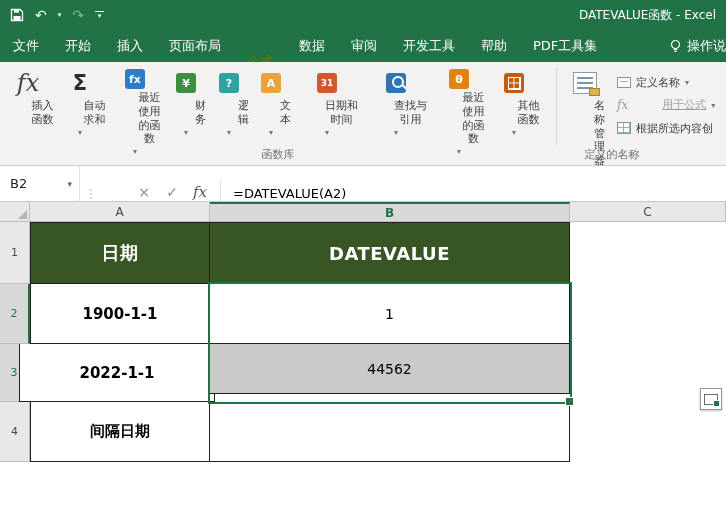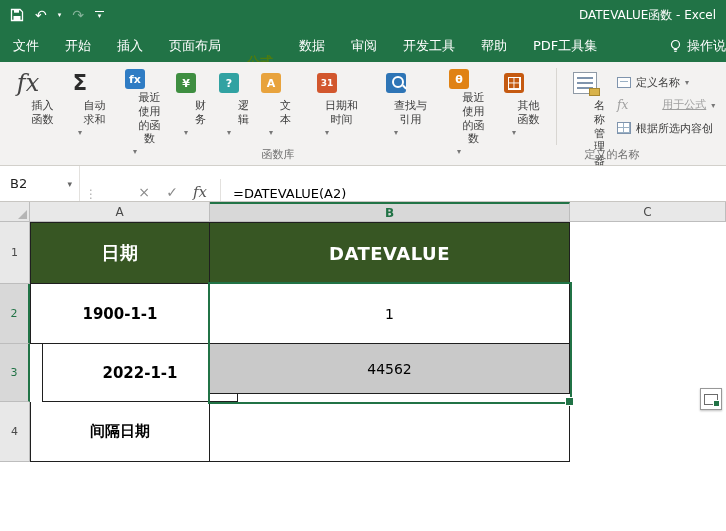--- a/index.html
+++ b/index.html
@@ -313,21 +313,21 @@
   <div class="rowhdr sel" style="top:284px;height:60px">2</div>
   <div class="rowhdr sel" style="top:344px;height:58px">3</div>
   <div class="rowhdr" style="top:402px;height:60px">4</div>
 
   <div class="cell hdrcell topb leftb" style="left:30px;top:222px;width:180px;height:62px">日期</div>
   <div class="cell hdrcell topb" style="left:210px;top:222px;width:360px;height:62px">DATEVALUE</div>
 
   <div class="cell boldc leftb" style="left:30px;top:284px;width:180px;height:60px">1900-1-1</div>
   <div class="cell" style="left:210px;top:284px;width:360px;height:60px">1</div>
 
-  <div class="cell boldc leftb" style="left:42px;top:344px;width:196px;height:58px">2022-1-1</div>
+  <div class="cell boldc leftb" style="left:19px;top:344px;width:196px;height:58px">2022-1-1</div>
   <div class="cell selgray" style="left:210px;top:344px;width:360px;height:50px">44562</div>
 
   <div class="cell boldc leftb" style="left:30px;top:402px;width:180px;height:60px">间隔日期</div>
   <div class="cell" style="left:210px;top:402px;width:360px;height:60px"></div>
 
   <div class="selbox"></div>
   <div class="fillhandle"></div>
   <div class="autofill">
     <span class="ic"></span>
   </div>

